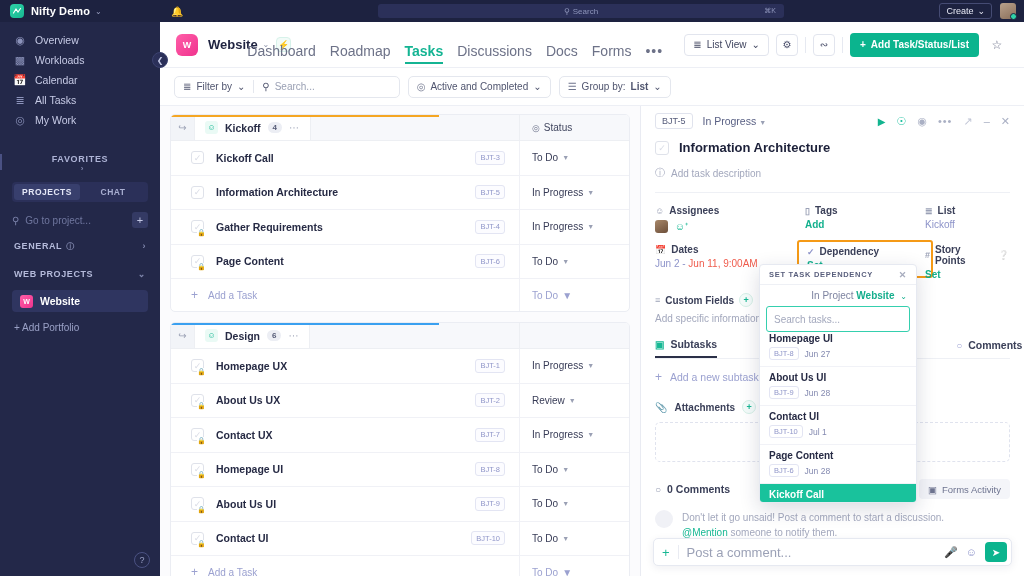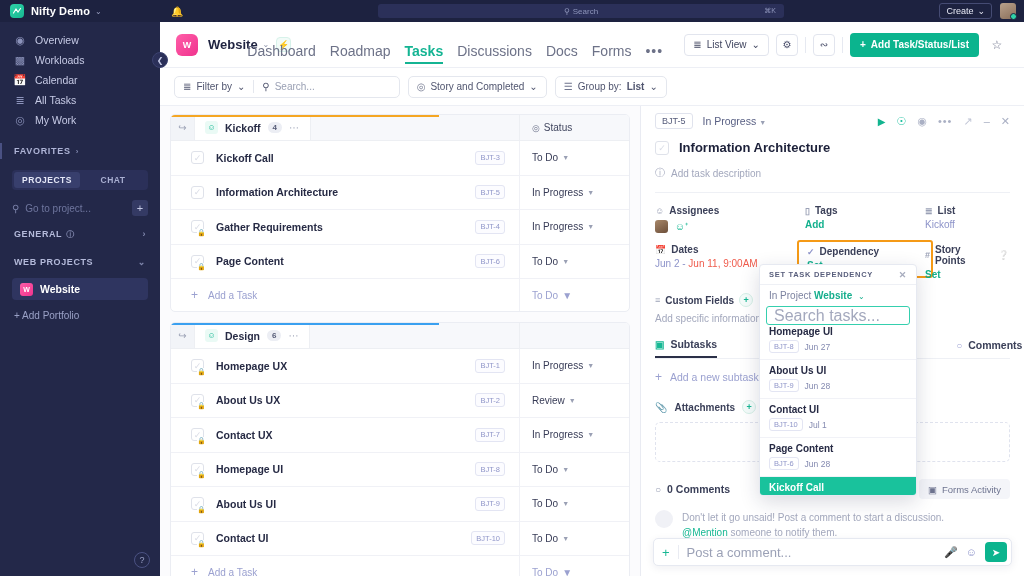--- a/index.html
+++ b/index.html
@@ -42,22 +42,22 @@
   .body-row{ display:flex; flex:1; min-height:0; }
 
   
   .sidebar{
     width:160px; flex:0 0 160px; background:#232849; color:#c3c8e4;
     display:flex; flex-direction:column; padding-top:8px; position:relative;
   }
   .nav-item{ display:flex;align-items:center;gap:9px;height:20px;padding:0 14px;
     font-size:10.5px; color:#c7cbe6;}
   .nav-item .ic{ width:12px; display:flex; justify-content:center; color:#8c93bb; font-size:11px;}
-  .sb-sec{ display:flex;align-items:center; padding:0 14px; height:18px; margin-top:12px;
-    font-size:9px; font-weight:bold; letter-spacing:.7px; color:#aeb4d6;}
+  .sb-sec{ display:flex;align-items:center; padding:0 14px; height:18px; margin-top:24px;
+    font-size:9px; font-weight:bold; letter-spacing:.7px; color:#aeb4d6;flex-direction:column;}
   .sb-sec .chev{ margin-left:5px; font-size:8px; color:#8087ad;}
   .fav-bar{position:absolute; left:0; width:2px; height:16px; background:#4a5183;}
 
   .seg{ margin:10px 12px 0; height:20px; background:#2b3059; border-radius:4px;
     display:flex; padding:2px; }
   .seg div{ flex:1; display:flex;align-items:center;justify-content:center;
     font-size:8.5px; font-weight:bold; letter-spacing:.5px; color:#a9afd2; border-radius:3px;}
   .seg .on{ background:#383f6d; color:#e4e7f7; }
 
   .goto{ display:flex;align-items:center; margin:10px 12px 0; gap:6px;}
@@ -240,25 +240,25 @@
     display:flex;align-items:center;justify-content:center;font-size:10px;}
 
   
   .pop{ position:absolute; left:118px; top:158px; width:158px;
     background:#fff; border:1px solid #e6e9f1; border-radius:4px;
     box-shadow:0 6px 20px rgba(25,30,70,.16); z-index:40; overflow:hidden;}
   .pop-head{ display:flex;align-items:center; height:20px; padding:0 9px;
     border-bottom:1px solid #eef0f5;}
   .pop-head span{ font-size:7.5px; font-weight:bold; letter-spacing:.7px; color:#585e7c;}
   .pop-head .x{ margin-left:auto; color:#a7acbe; font-size:9px;}
-  .pop-proj{ padding:5px 9px 3px; font-size:10px; color:#7d83a0;}
+  .pop-proj{ padding:5px 9px 3px; font-size:10px; color:#7d83a0;text-align:right;}
   .pop-proj b{ color:#15ae8d; }
   .pop-proj .cv{ color:#15ae8d; font-size:8px; margin-left:3px;}
-  .pop-search{ margin:2px 6px 0; height:19px; border:1px solid #35cfae; border-radius:3px;
-    display:flex; align-items:center; padding:0 7px; font-size:16px; color:#a3a8bd;
+  .pop-search{ margin:2px 6px 0; height:26px; border:1px solid #35cfae; border-radius:3px;
+    display:flex; align-items:center; padding:0 7px; font-size:10px; color:#a3a8bd;
     background:#fff; position:relative; z-index:3;}
   .pop-list{ max-height:170px; overflow:hidden;}
   .pop-item{ padding:5px 9px 6px; border-bottom:1px solid #f1f2f7;}
   .pop-item .t{ font-size:10px; font-weight:bold; color:#262a44;}
   .pop-item .m{ margin-top:3px; display:flex; align-items:center; gap:6px;}
   .pop-item .id{ font-size:7.5px; color:#9096c9; border:1px solid #e3e5f3; border-radius:3px;
     padding:1px 4px;}
   .pop-item .dt{ font-size:8.5px; color:#848ab0;}
   .pop-item.first{ margin-top:-11px; padding-top:12px;}
   .pop-item.sel{ background:#19c29c; border-bottom:none;}
@@ -398,21 +398,21 @@
         <div class="fbox">
           <span>≣</span>
           <span>Filter by</span>
           <span>⌄</span>
           <span style="width:1px;height:13px;background:#e4e7ee;margin:0 3px"></span>
           <span>⚲</span>
           <span class="muted" style="width:116px">Search...</span>
         </div>
         <div class="fbox">
           <span style="color:#70768e">◎</span>
-          <span>Story and Completed</span>
+          <span>Active and Completed</span>
           <span>⌄</span>
         </div>
         <div class="fbox">
           <span style="color:#70768e">☰</span>
           <span>Group by:</span>
           <span style="font-weight:bold">List</span>
           <span>⌄</span>
         </div>
       </div>
 

